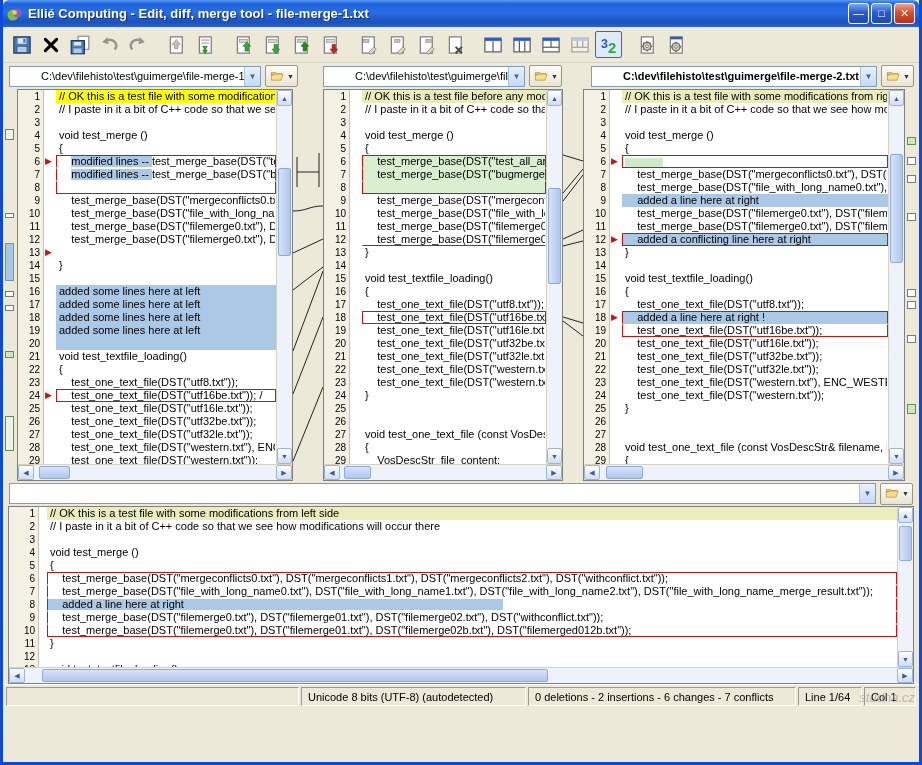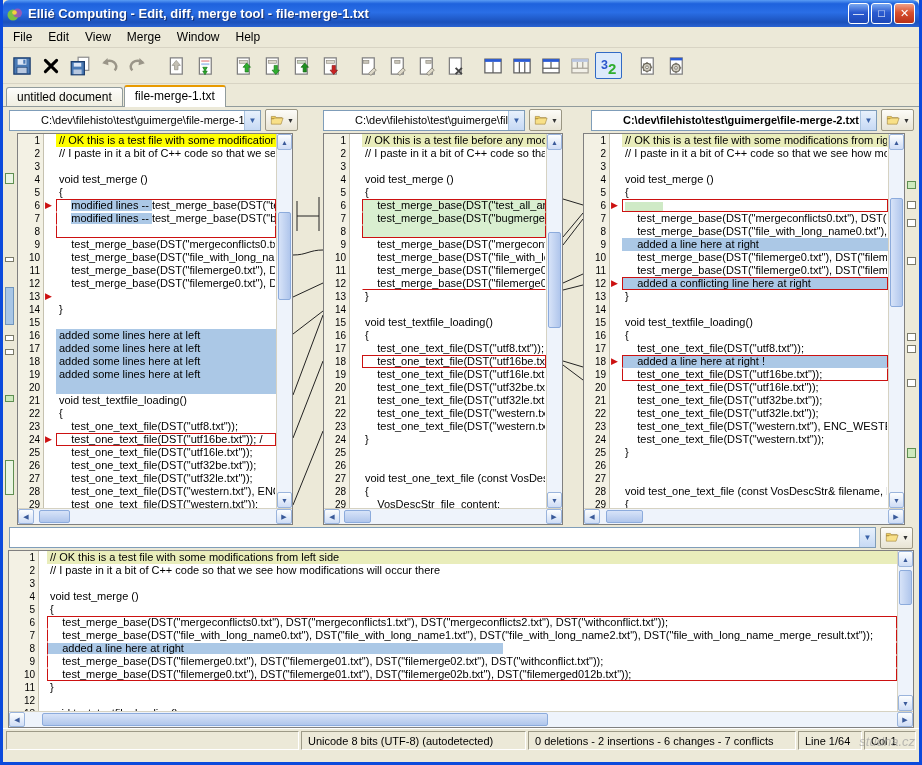--- a/index.html
+++ b/index.html
@@ -97,28 +97,20 @@
           <circle cx="10.5" cy="7" r="4.5" fill="#9b59b6" opacity="0.9"></circle>
           <circle cx="7.5" cy="6.5" r="2.3" fill="#f4d03f"></circle>
         </svg>
     </span>
     <span class="ttl">Ellié Computing - Edit, diff, merge tool - file-merge-1.txt</span>
     <span class="winbtn">—</span>
     <span class="winbtn">□</span>
     <span class="winbtn close">✕</span>
   </div>
 
-  <div class="menubar">
-    <span class="menuitem">File</span>
-    <span class="menuitem">Edit</span>
-    <span class="menuitem">View</span>
-    <span class="menuitem">Merge</span>
-    <span class="menuitem">Window</span>
-    <span class="menuitem">Help</span>
-  </div>
 
   <div class="toolbar">
       <button class="tb-btn">
         <span style="display:flex">
           <svg viewBox="0 0 16 16" width="20" height="20">
             <rect x="1.5" y="1.5" width="13" height="13" fill="#4a7ab5" stroke="#1c3e6e"></rect>
             <rect x="4.5" y="2.5" width="7" height="4.5" fill="#dce6f5"></rect>
             <rect x="9" y="3" width="1.8" height="3.2" fill="#4a7ab5"></rect>
             <rect x="4" y="9" width="8" height="5" fill="#b8c8e0" stroke="#1c3e6e" stroke-width="0.5"></rect>
           </svg>
@@ -332,24 +324,20 @@
               <line x1="8" y1="5.3" x2="8" y2="6.5"></line>
               <line x1="8" y1="12.5" x2="8" y2="13.7"></line>
               <line x1="3.8" y1="9.5" x2="5" y2="9.5"></line>
               <line x1="11" y1="9.5" x2="12.2" y2="9.5"></line>
             </g>
           </svg>
         </span>
       </button>
     </div>
 
-  <div class="tabbar">
-    <span class="tab">untitled document</span>
-    <span class="tab active">file-merge-1.txt</span>
-  </div>
 
   <div class="pathrow">
     <div class="pz" style="width:320px;padding-left:6px;">
       <div class="combo" style="width:252px;">
         <span class="cval">C:\dev\filehisto\test\guimerge\file-merge-1.t</span>
         <span class="cbtn">▼</span>
       </div>
       <span class="folderbtn">
         <svg viewBox="0 0 16 16" width="16" height="13">
             <path d="M1 3 L6 3 L7.5 4.5 L14 4.5 L14 6 L1 6 Z" fill="#f0d060" stroke="#8a6a20" stroke-width="0.6"></path>

